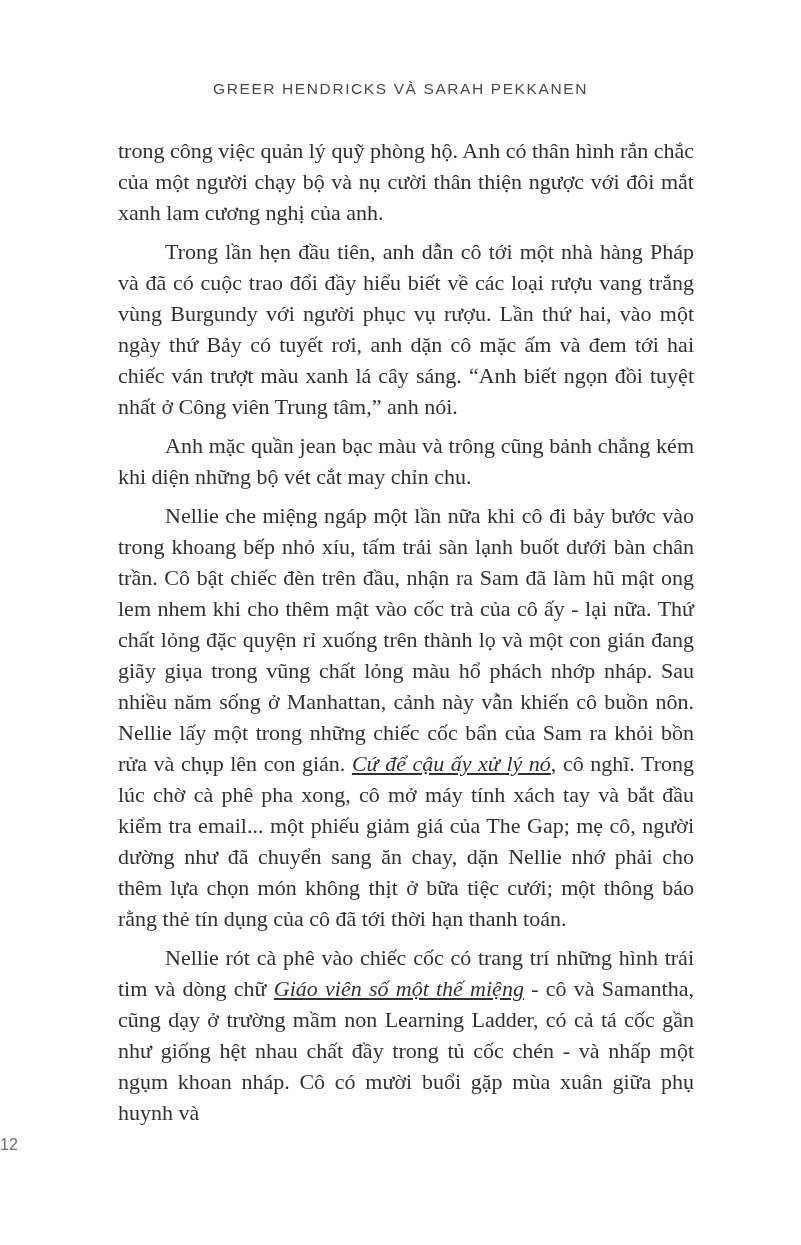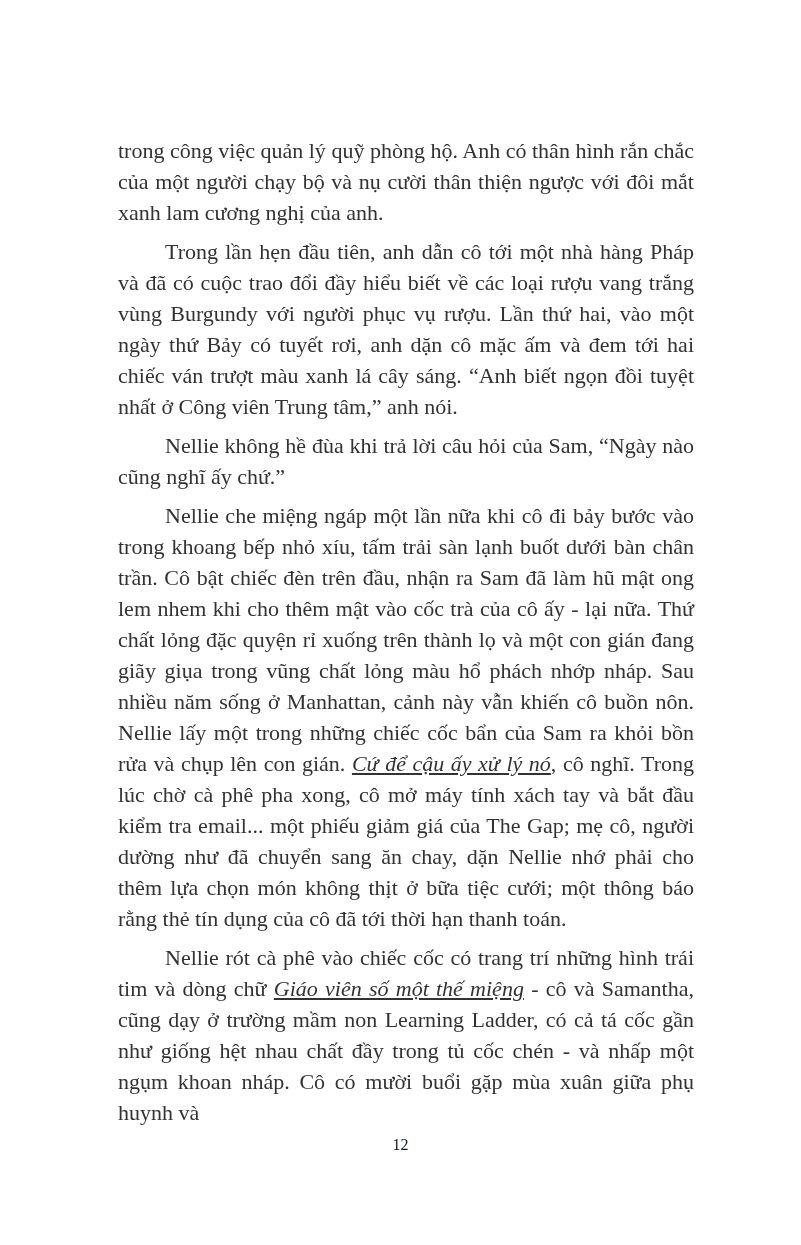--- a/index.html
+++ b/index.html
@@ -45,33 +45,34 @@
   }
   .italic {
     font-style: italic;
     text-decoration: underline;
   }
   .page-number {
     position: absolute;
     top: 1136px;
     left: 0;
     width: 100%;
-    text-align: center;
-    font-family: Liberation Serif, serif;
+    text-align: left;
+    font-family: Liberation Sans, sans-serif;
     font-size: 16px;
-    color: #0f172a;
+    color: #737373;
   }
 </style>
 </head>
 <body>
 
 <div class="page">
+  <div class="running-header">GREER HENDRICKS VÀ SARAH PEKKANEN</div>
 
   <div class="body-text">
       <p><span>trong công việc quản lý quỹ phòng hộ. Anh có thân hình rắn chắc của một người chạy bộ và nụ cười thân thiện ngược với đôi mắt xanh lam cương nghị của anh.</span></p>
       <p class="indent"><span>Trong lần hẹn đầu tiên, anh dẫn cô tới một nhà hàng Pháp và đã có cuộc trao đổi đầy hiểu biết về các loại rượu vang trắng vùng Burgundy với người phục vụ rượu. Lần thứ hai, vào một ngày thứ Bảy có tuyết rơi, anh dặn cô mặc ấm và đem tới hai chiếc ván trượt màu xanh lá cây sáng. “Anh biết ngọn đồi tuyệt nhất ở Công viên Trung tâm,” anh nói.</span></p>
-      <p class="indent"><span>Nellie không hề đùa khi trả lời câu hỏi của Sam, “Ngày nào cũng nghĩ ấy chứ.”</span></p>
+      <p class="indent"><span>Anh mặc quần jean bạc màu và trông cũng bảnh chẳng kém khi diện những bộ vét cắt may chỉn chu.</span></p>
       <p class="indent"><span>Nellie che miệng ngáp một lần nữa khi cô đi bảy bước vào trong khoang bếp nhỏ xíu, tấm trải sàn lạnh buốt dưới bàn chân trần. Cô bật chiếc đèn trên đầu, nhận ra Sam đã làm hũ mật ong lem nhem khi cho thêm mật vào cốc trà của cô ấy - lại nữa. Thứ chất lỏng đặc quyện rỉ xuống trên thành lọ và một con gián đang giãy giụa trong vũng chất lỏng màu hổ phách nhớp nháp. Sau nhiều năm sống ở Manhattan, cảnh này vẫn khiến cô buồn nôn. Nellie lấy một trong những chiếc cốc bẩn của Sam ra khỏi bồn rửa và chụp lên con gián. </span><span class="italic">Cứ để cậu ấy xử lý nó</span><span>, cô nghĩ. Trong lúc chờ cà phê pha xong, cô mở máy tính xách tay và bắt đầu kiểm tra email... một phiếu giảm giá của The Gap; mẹ cô, người dường như đã chuyển sang ăn chay, dặn Nellie nhớ phải cho thêm lựa chọn món không thịt ở bữa tiệc cưới; một thông báo rằng thẻ tín dụng của cô đã tới thời hạn thanh toán.</span></p>
       <p class="indent"><span>Nellie rót cà phê vào chiếc cốc có trang trí những hình trái tim và dòng chữ </span><span class="italic">Giáo viên số một thế miệng</span><span> - cô và Samantha, cũng dạy ở trường mầm non Learning Ladder, có cả tá cốc gần như giống hệt nhau chất đầy trong tủ cốc chén - và nhấp một ngụm khoan nháp. Cô có mười buổi gặp mùa xuân giữa phụ huynh và</span></p>
     </div>
 
   <div class="page-number">12</div>
 </div>
 
 </body></html>

